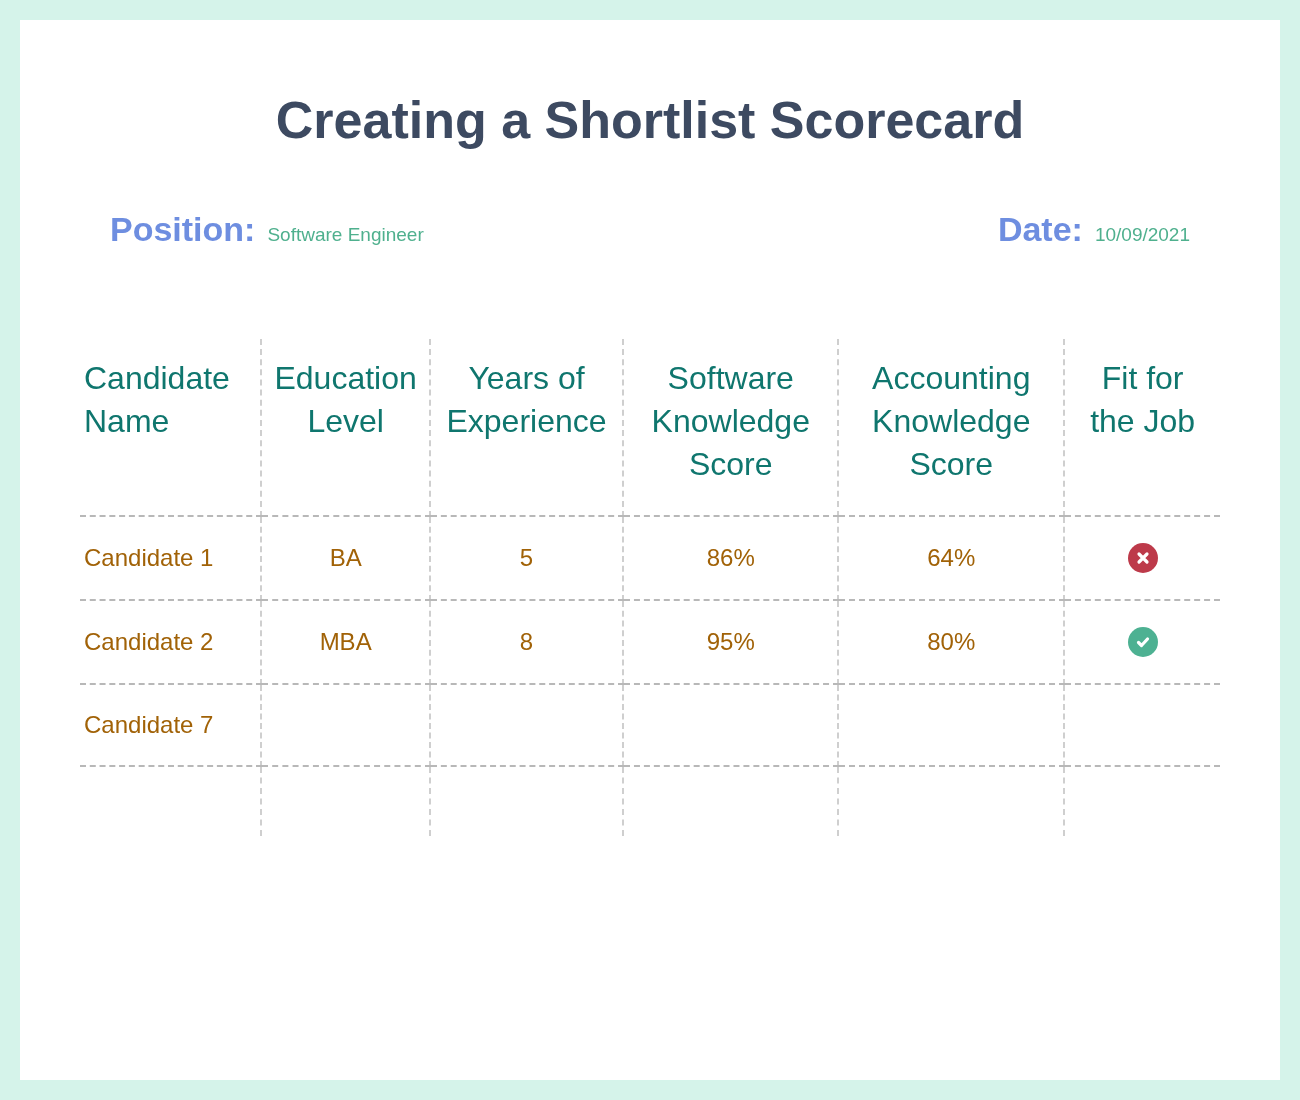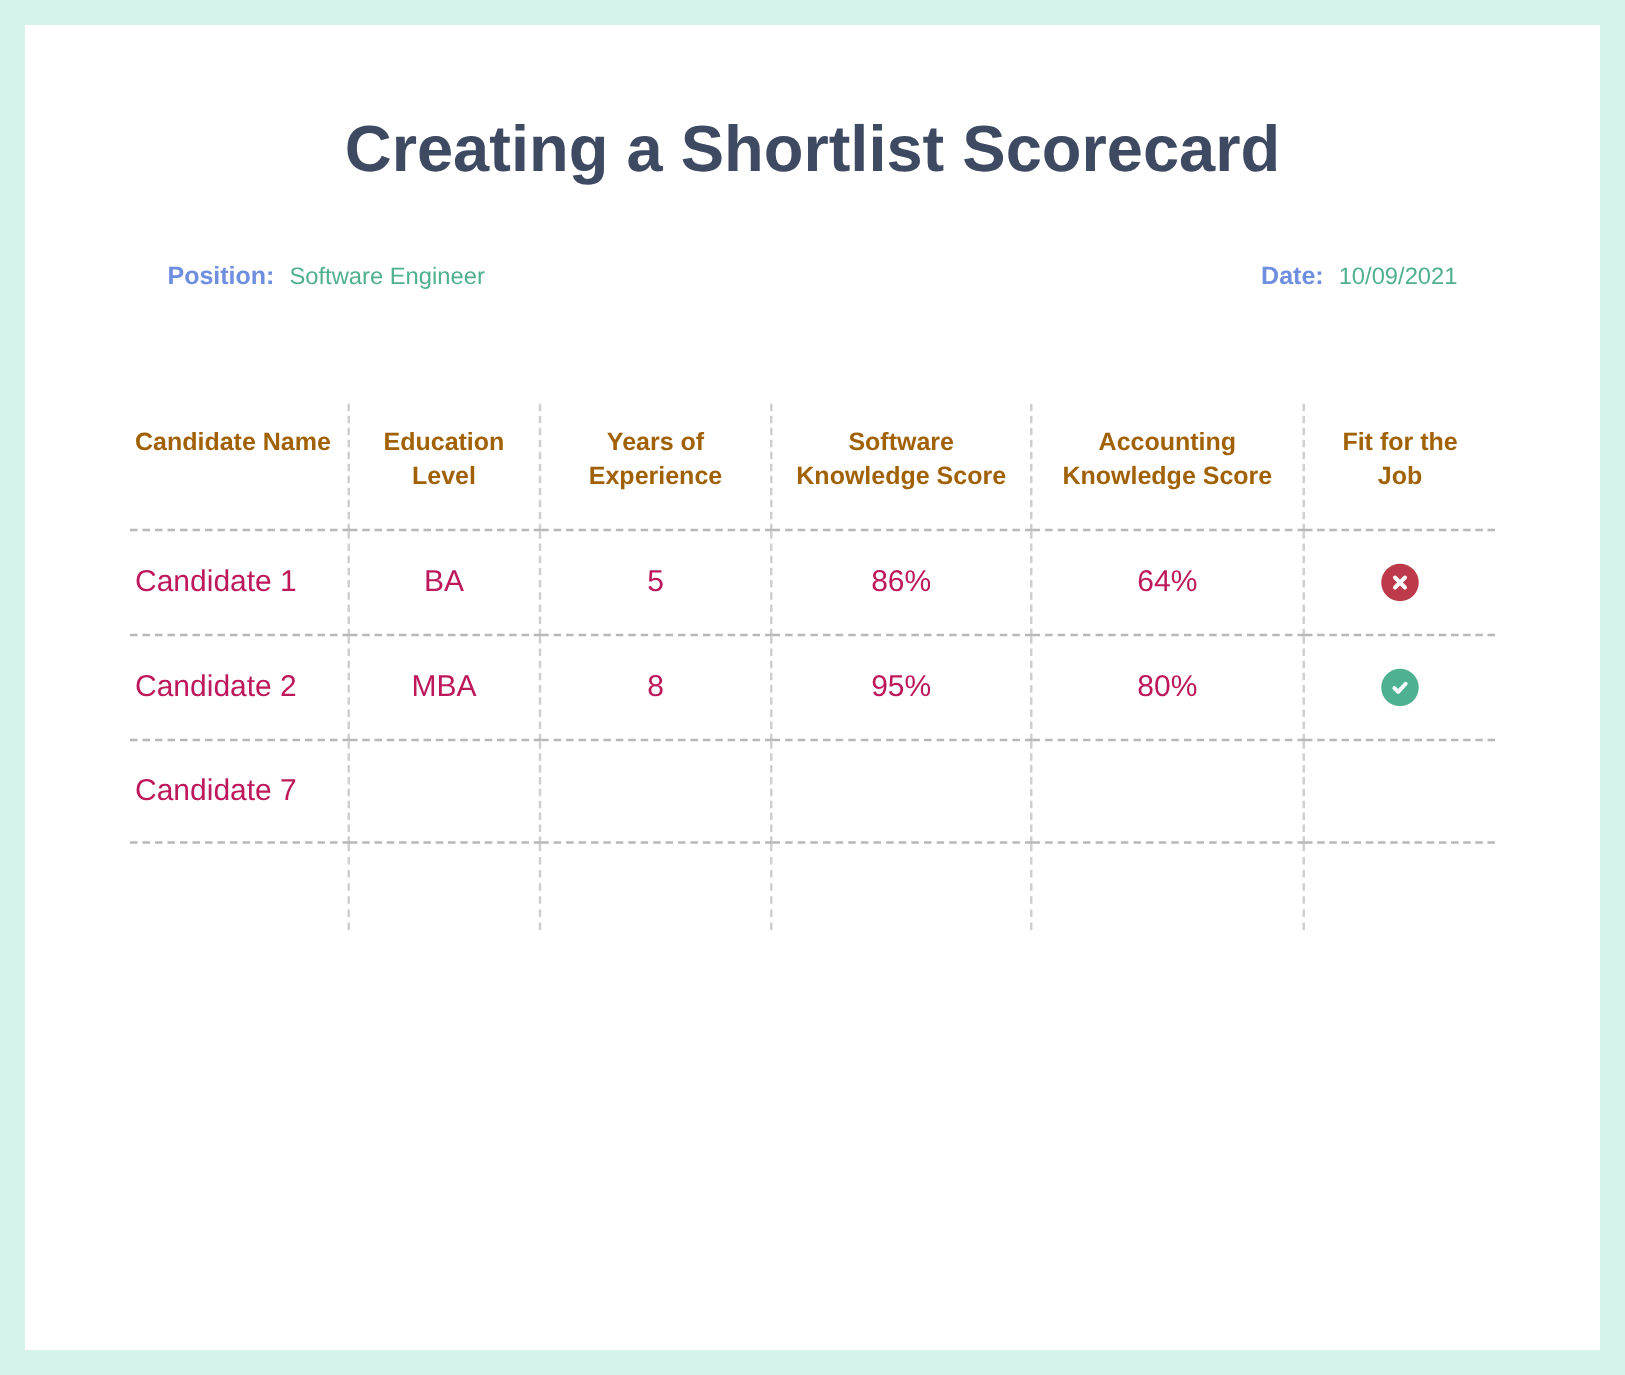--- a/index.html
+++ b/index.html
@@ -11,21 +11,21 @@
       font-family: -apple-system, BlinkMacSystemFont, 'Segoe UI', Helvetica, Arial, sans-serif;
       background: #d5f3ea;
       padding: 20px;
       width: 1300px;
       height: 1100px;
     }
     .card {
       background: #ffffff;
       width: 100%;
       height: 100%;
-      padding: 70px 84px 50px;
+      padding: 70px 60px 50px;
     }
     .title {
       text-align: center;
       font-size: 52px;
       font-weight: 700;
       color: #3d4a61;
       margin-bottom: 60px;
     }
     .meta-row {
       display: flex;
@@ -33,53 +33,53 @@
       align-items: baseline;
       margin-bottom: 90px;
       padding: 0 30px;
     }
     .meta-group {
       display: flex;
       align-items: baseline;
       gap: 12px;
     }
     .meta-label {
-      font-size: 20px;
+      font-size: 34px;
       font-weight: 600;
       color: #6e8ee0;
     }
     .meta-value {
       font-size: 19px;
       font-weight: 400;
       color: #4fb08e;
     }
     table {
       width: 100%;
       border-collapse: collapse;
     }
     th {
-      color: #a16207;
-      font-size: 20px;
-      font-weight: 700;
+      color: #0f766e;
+      font-size: 32px;
+      font-weight: 400;
       text-align: center;
       padding: 18px 12px 28px;
       border-right: 2px dashed #cfcfcf;
       border-bottom: 2px dashed #b8b8b8;
       vertical-align: top;
       line-height: 1.35;
     }
     th:first-child {
       text-align: left;
       padding-left: 4px;
     }
     th:last-child {
       border-right: none;
     }
     td {
-      color: #be185d;
+      color: #a16207;
       font-size: 24px;
       font-weight: 400;
       text-align: center;
       padding: 26px 12px;
       border-right: 2px dashed #cfcfcf;
       border-bottom: 2px dashed #b8b8b8;
       vertical-align: middle;
     }
     td:first-child {
       text-align: left;

